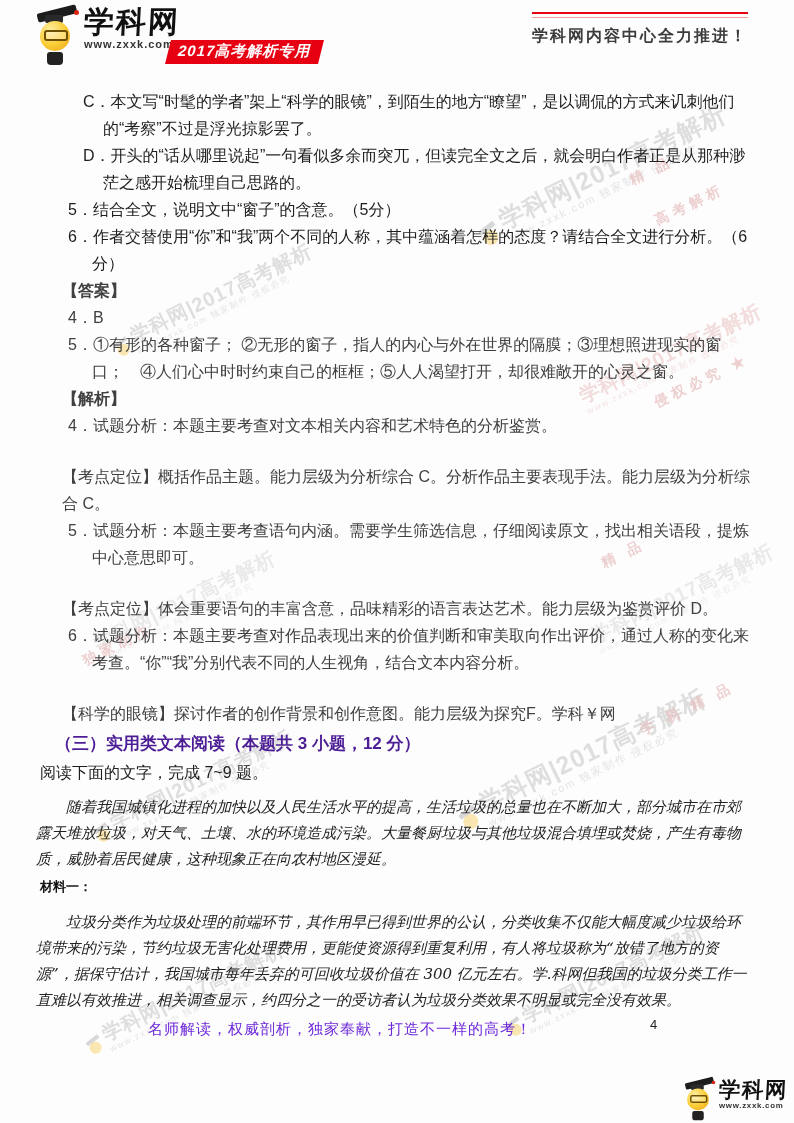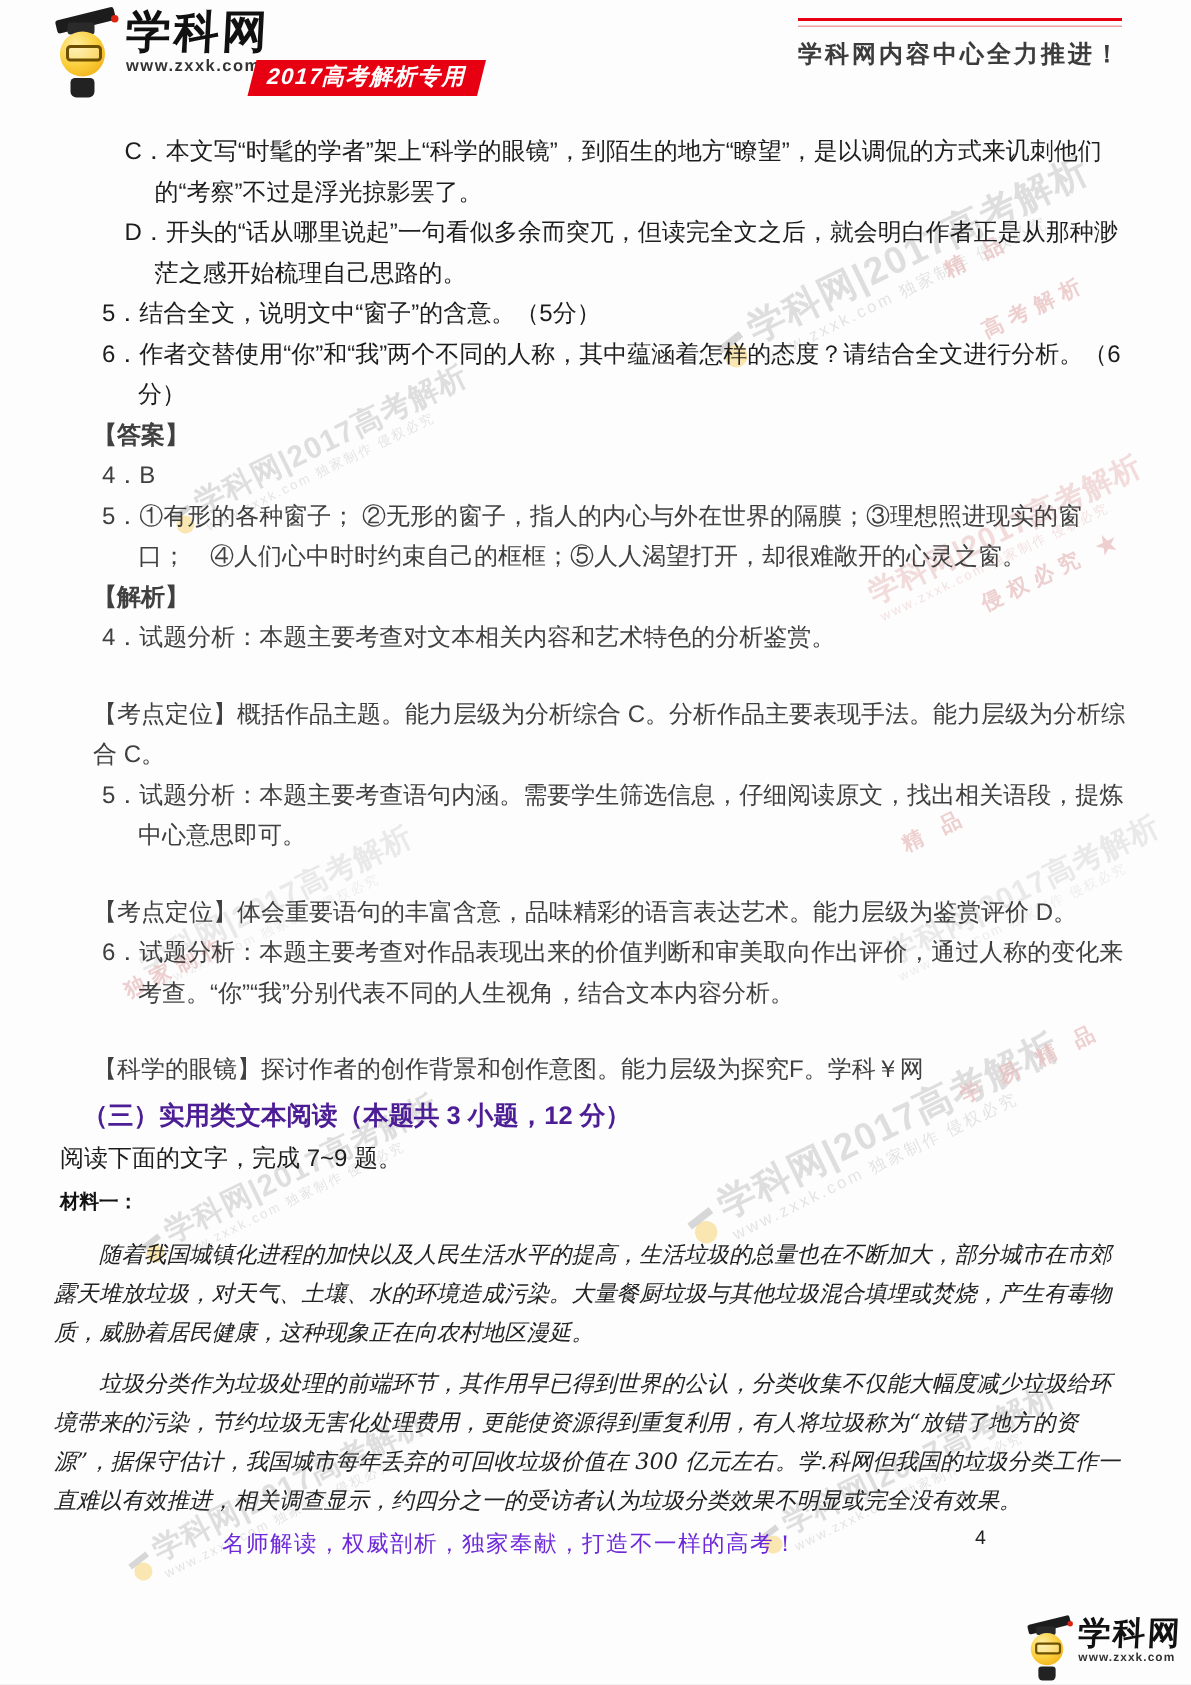--- a/index.html
+++ b/index.html
@@ -170,22 +170,22 @@
     <p class="para red num">5．①有形的各种窗子； ②无形的窗子，指人的内心与外在世界的隔膜；③理想照进现实的窗口；　④人们心中时时约束自己的框框；⑤人人渴望打开，却很难敞开的心灵之窗。</p>
     <p class="para red bracket-head">【解析】</p>
     <p class="para red num">4．试题分析：本题主要考查对文本相关内容和艺术特色的分析鉴赏。</p>
     <p class="para red bracket">【考点定位】概括作品主题。能力层级为分析综合 C。分析作品主要表现手法。能力层级为分析综合 C。</p>
     <p class="para red num">5．试题分析：本题主要考查语句内涵。需要学生筛选信息，仔细阅读原文，找出相关语段，提炼中心意思即可。</p>
     <p class="para red bracket">【考点定位】体会重要语句的丰富含意，品味精彩的语言表达艺术。能力层级为鉴赏评价 D。</p>
     <p class="para red num">6．试题分析：本题主要考查对作品表现出来的价值判断和审美取向作出评价，通过人称的变化来考查。“你”“我”分别代表不同的人生视角，结合文本内容分析。</p>
     <p class="para red bracket">【科学的眼镜】探讨作者的创作背景和创作意图。能力层级为探究F。学科￥网</p>
     <p class="para section">（三）实用类文本阅读（本题共 3 小题，12 分）</p>
     <p class="para plain">阅读下面的文字，完成 7~9 题。</p>
+    <p class="para material">随着我国城镇化进程的加快以及人民生活水平的提高，生活垃圾的总量也在不断加大，部分城市在市郊露天堆放垃圾，对天气、土壤、水的环境造成污染。大量餐厨垃圾与其他垃圾混合填埋或焚烧，产生有毒物质，威胁着居民健康，这种现象正在向农村地区漫延。</p>
     <p class="para material-label">材料一：</p>
-    <p class="para material">随着我国城镇化进程的加快以及人民生活水平的提高，生活垃圾的总量也在不断加大，部分城市在市郊露天堆放垃圾，对天气、土壤、水的环境造成污染。大量餐厨垃圾与其他垃圾混合填埋或焚烧，产生有毒物质，威胁着居民健康，这种现象正在向农村地区漫延。</p>
     <p class="para material">垃圾分类作为垃圾处理的前端环节，其作用早已得到世界的公认，分类收集不仅能大幅度减少垃圾给环境带来的污染，节约垃圾无害化处理费用，更能使资源得到重复利用，有人将垃圾称为“放错了地方的资源”，据保守估计，我国城市每年丢弃的可回收垃圾价值在 300 亿元左右。学.科网但我国的垃圾分类工作一直难以有效推进，相关调查显示，约四分之一的受访者认为垃圾分类效果不明显或完全没有效果。</p>
   </div>
 
   <div class="footer-slogan">名师解读，权威剖析，独家奉献，打造不一样的高考！</div>
   <div class="page-number">4</div>
 
   <div class="logo logo-bottom" style="position:absolute;">
     <span class="mascot">
       <span class="cap"></span>
         <span class="cap-base"></span>

